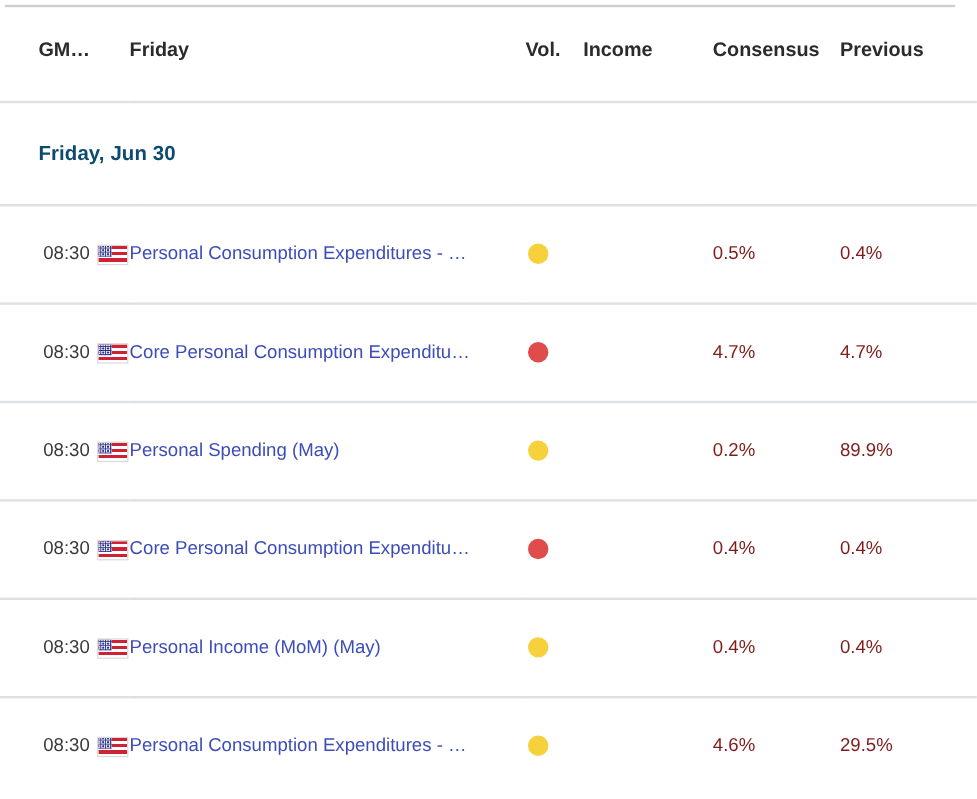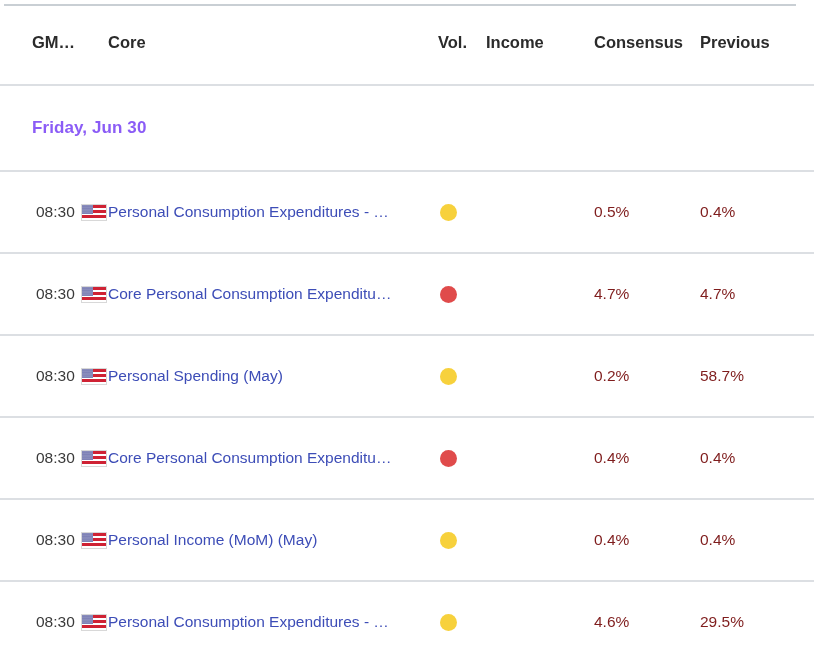--- a/index.html
+++ b/index.html
@@ -68,21 +68,21 @@
   
   tr.day-row td {
     padding: 0;
     height: 84px;
     vertical-align: middle;
     border-bottom: 2px solid #dcdfe3;
   }
   .day-label {
     font-size: 17px;
     font-weight: bold;
-    color: #8b5cf6;
+    color: #0c4a6e;
     padding-left: 32px;
     letter-spacing: 0.1px;
   }
 
   
   tr.event-row td {
     padding: 0;
     height: 80px;
     vertical-align: middle;
     border-bottom: 2px solid #dcdfe3;
@@ -196,21 +196,21 @@
       <col class="c-event">
       <col class="c-vol">
       <col class="c-actual">
       <col class="c-consensus">
       <col class="c-previous">
     </colgroup>
 
     <thead>
       <tr>
         <th class="th-time">GM…</th>
-        <th class="th-event">Core</th>
+        <th class="th-event">Friday</th>
         <th class="th-vol">Vol.</th>
         <th class="th-actual">Income</th>
         <th class="th-consensus">Consensus</th>
         <th class="th-previous">Previous</th>
       </tr>
     </thead>
 
     <tbody>
       <tr class="day-row">
         <td colspan="6">
@@ -271,21 +271,21 @@
           </div>
         </td>
         <td>
           <span class="event-name">Personal Spending (May)</span>
         </td>
         <td class="vol-cell">
           <span class="dot yellow"></span>
         </td>
         <td class="actual-cell"></td>
         <td class="consensus-cell">0.2%</td>
-        <td class="previous-cell">58.7%</td>
+        <td class="previous-cell">89.9%</td>
       </tr>
 
       <tr class="event-row">
         <td>
           <div class="time-cell">
             <span class="time-text">08:30</span>
             <span class="flag">
               <span class="stripes"></span>
                 <span class="canton"></span>
             </span>

